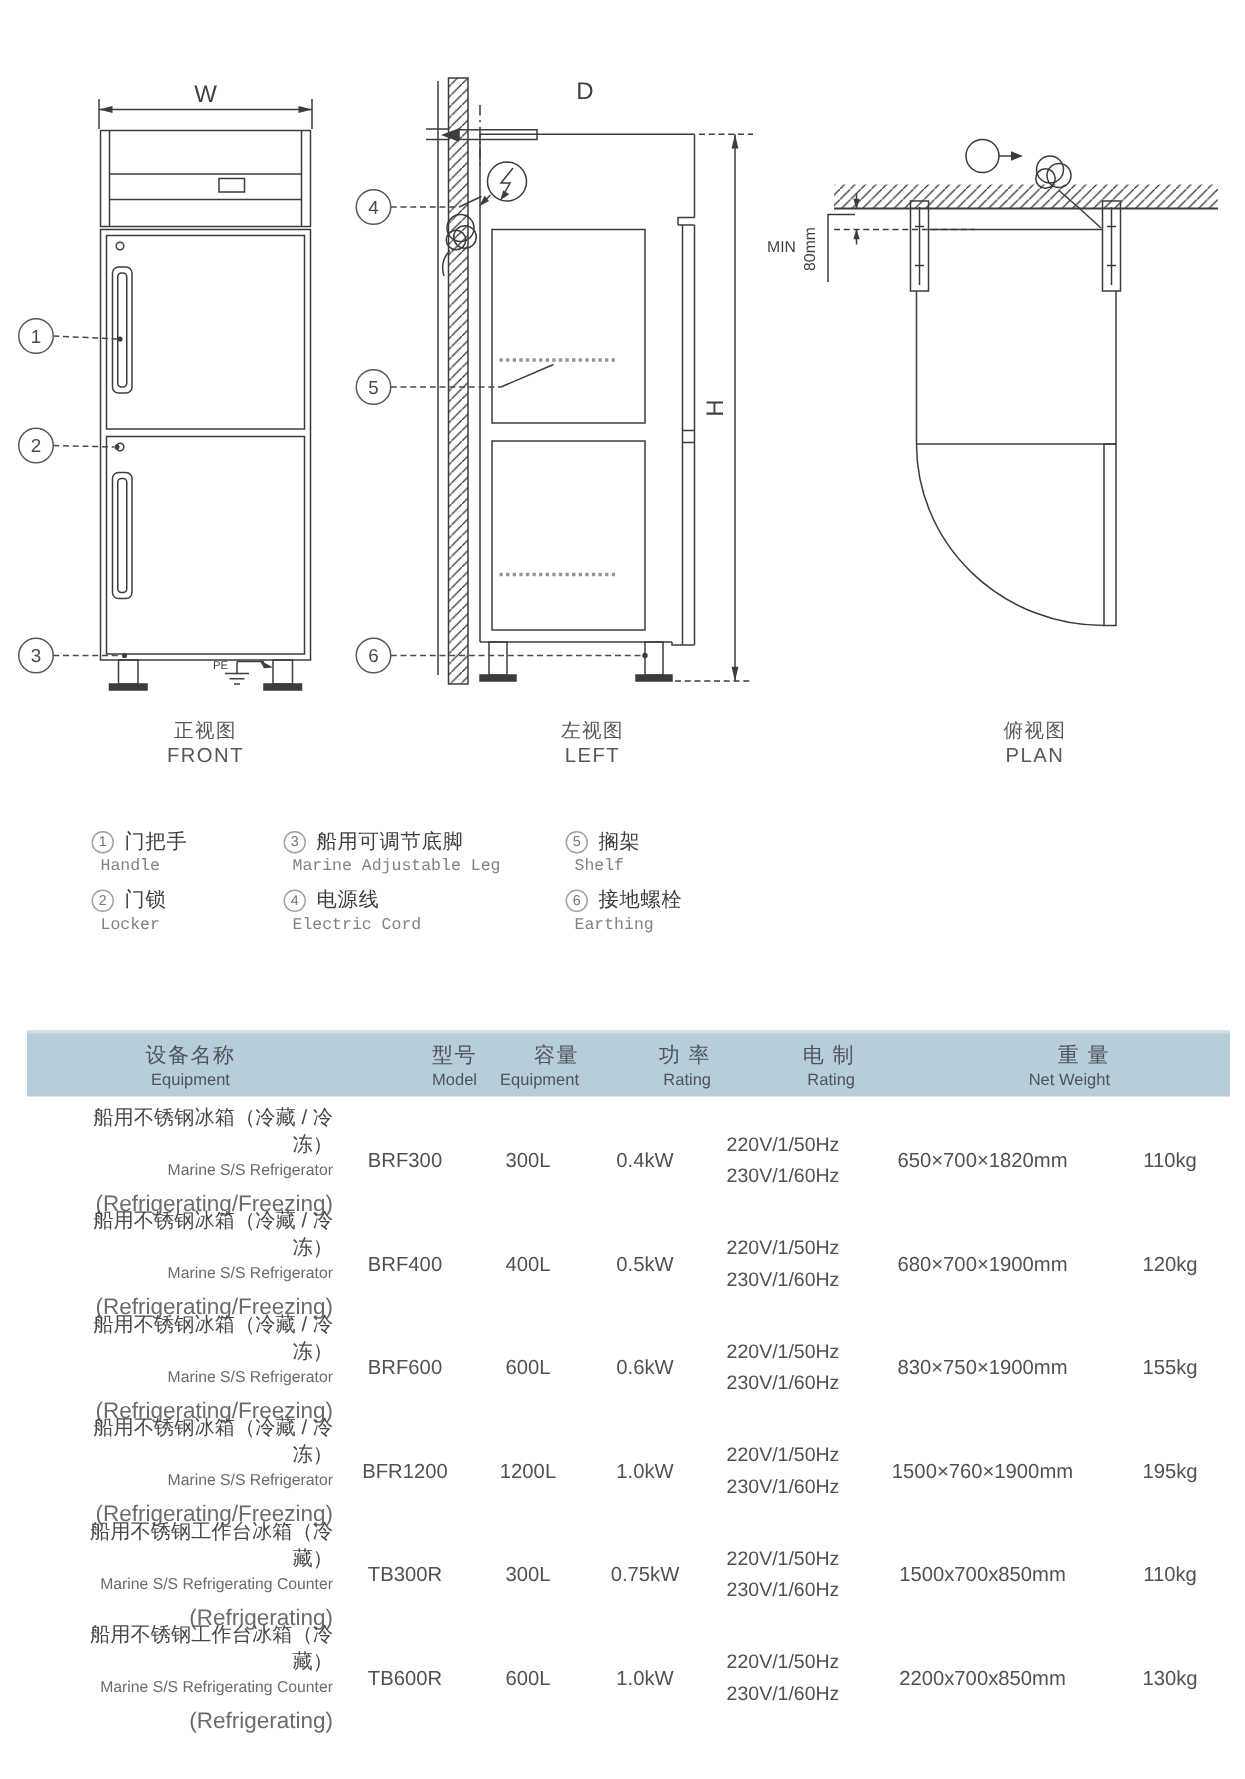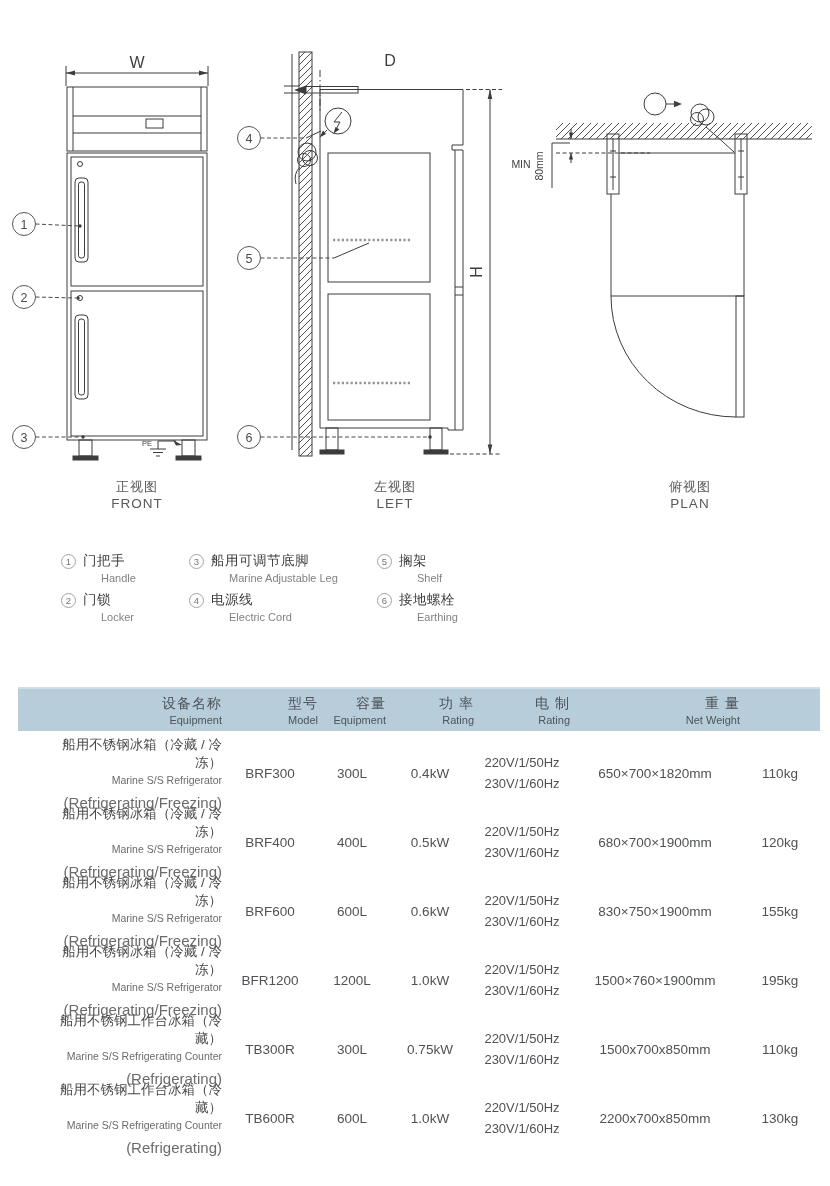--- a/index.html
+++ b/index.html
@@ -26,32 +26,32 @@
   .legend{position:absolute;top:552px;left:0;width:830px;height:100px;}
   .legend-col{position:absolute;top:0;}
   .legend-col.c1{left:61px;}
   .legend-col.c2{left:189px;}
   .legend-col.c3{left:377px;}
   .legend-item{margin-bottom:7px;}
   .legend-head{display:flex;align-items:center;gap:7px;}
   .legend-num{flex:0 0 auto;width:15px;height:15px;border:1px solid #a3a3a5;border-radius:50%;
     color:#767679;font-size:9.5px;line-height:13px;text-align:center;}
   .legend-zh{font-size:13.5px;color:#3c3c3e;letter-spacing:0.5px;}
-  .legend-en{font-size:11px;color:#828285;margin-left:40px;margin-top:2px;}
+  .legend-en{font-size:11px;color:#828285;margin-left:6px;margin-top:2px;font-family:Liberation Mono, monospace;}
 
   
   .spec-table{position:absolute;top:687px;left:18px;width:802px;}
   .grid-cols{display:grid;grid-template-columns:204px 96px 68px 88px 96px 170px 80px;}
   .spec-header{background:var(--header-bg);border-top:2px solid var(--header-edge);
     height:44px;align-items:center;}
   .hcell{text-align:right;color:#4d545b;}
   .hcell .zh{font-size:14px;letter-spacing:1px;}
   .hcell .en{font-size:11px;margin-top:1px;color:#59606
 7;}
-  .hcell.first{text-align:right;padding-left:14px;}
+  .hcell.first{text-align:center;padding-left:14px;}
   .spec-rows{margin-top:5px;}
   .spec-row{height:69px;align-items:center;}
   .cell{text-align:center;font-size:13.5px;color:#4f5154;}
   .cell.equipment{text-align:right;padding-left:20px;}
   .eq-zh{font-size:13.5px;color:#474749;}
   .eq-en{font-size:10.5px;color:#6b6b6e;margin-top:2px;}
   .eq-sub{font-size:15px;color:#6b6b6e;margin-top:8px;}
   .cell.voltage div{font-size:13px;line-height:1.55;}
 </style>
 </head>

